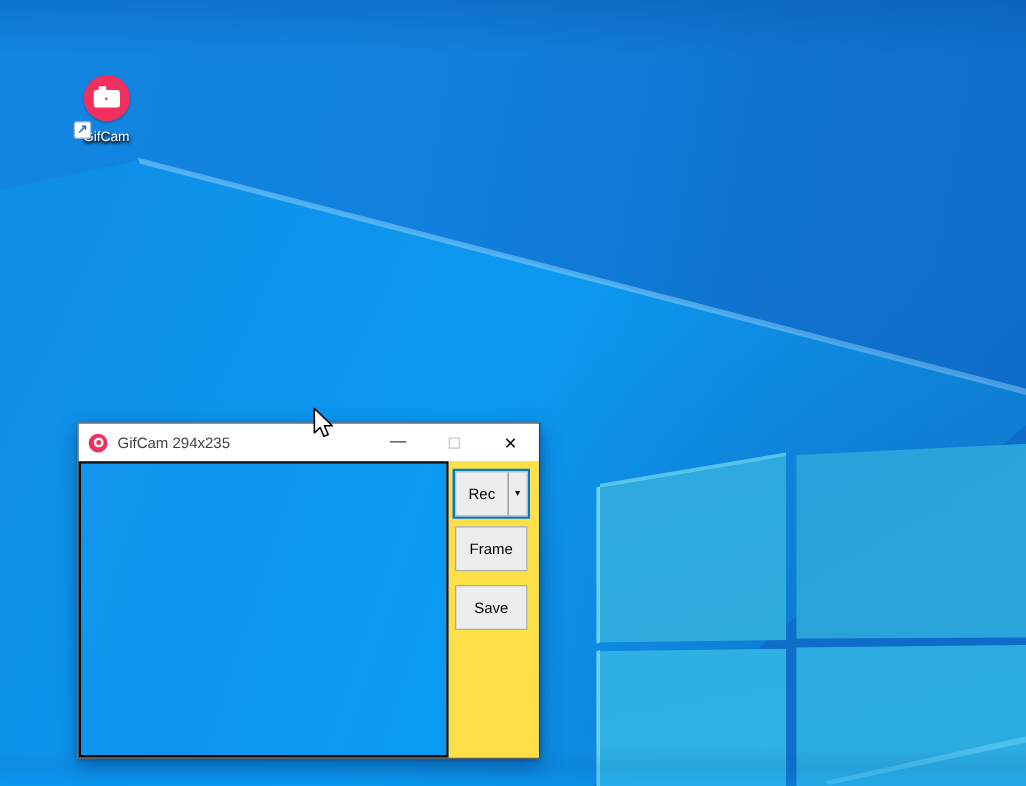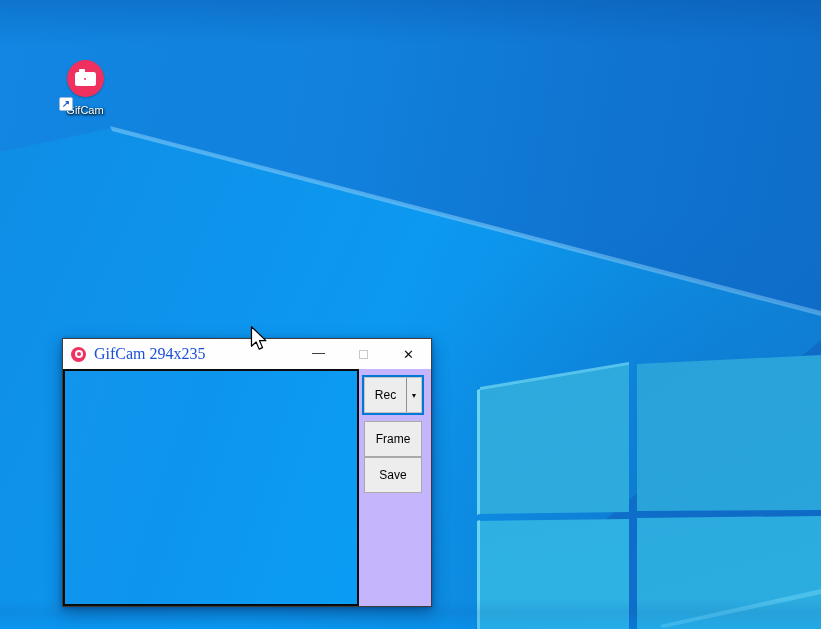--- a/index.html
+++ b/index.html
@@ -49,37 +49,37 @@
 
   
   .window { position:absolute; left:62px; top:338px; width:370px; height:269px;
             border:1px solid #3d3d3d; background:#f9f9f9;
             box-shadow:0 6px 16px rgba(0,35,90,.45), 0 1px 4px rgba(0,20,60,.35); }
   .titlebar { display:flex; align-items:center; height:30px; background:#fefefe; padding-left:8px; }
   .tb-icon { position:relative; width:15px; height:15px; border-radius:50%; background:#f0305f;
              margin-right:8px; flex:none; }
   .tb-icon::after { content:""; position:absolute; left:3.5px; top:3.5px; width:8px; height:8px;
                     border-radius:50%; background:#f0305f; box-shadow:inset 0 0 0 2px #fff; }
-  .tb-title { font-size:16px; color:#1d4ed8; white-space:nowrap;font-family:Liberation Serif, serif; }
+  .tb-title { font-size:12px; color:#404040; white-space:nowrap; }
   .tb-spacer { flex:1; }
   .cap-btn { width:45px; height:30px; display:flex; align-items:center; justify-content:center; flex:none; }
   .cap-min { font-size:13px; color:#222; margin-top:-4px; }
   .cap-max-box { width:9px; height:9px; border:1px solid #c9c9c9; }
   .cap-close { font-size:13px; color:#111; }
 
   .win-body { display:flex; height:237px; }
   .capture { width:296px; height:237px; border:2px solid #0b0b0b;
              background:linear-gradient(108deg,#1295ec 0%,#0d95ee 40%,#0c9af2 75%,#0a9cf4 100%); }
-  .panel { flex:1; background:#c4b5fd; padding-top:6px; }
+  .panel { flex:1; background:#fde047; padding-top:6px; }
 
   .btn { display:flex; align-items:center; justify-content:center; width:58px; height:36px;
          background:#ededed; border:1px solid #aaaaaa; font-size:12px; color:#000; cursor:default; }
   .rec-wrap { width:62px; border:2px solid #0078d7; margin:0 0 6px 3px; }
   .rec-wrap .btn { border:1px solid #c4c4c4; width:58px; }
-  .btn-plain { margin:0 0 0 5px; }
+  .btn-plain { margin:0 0 11px 5px; }
   .split-label { flex:1; text-align:center; }
   .split-div { width:1px; align-self:stretch; background:#909090; }
   .split-arrow { width:14px; text-align:center; font-size:7px; color:#111; }
 
   
   .cursor { position:absolute; left:250px; top:326px; width:18px; height:26px; }
 </style>
 </head>
 <body>
 

